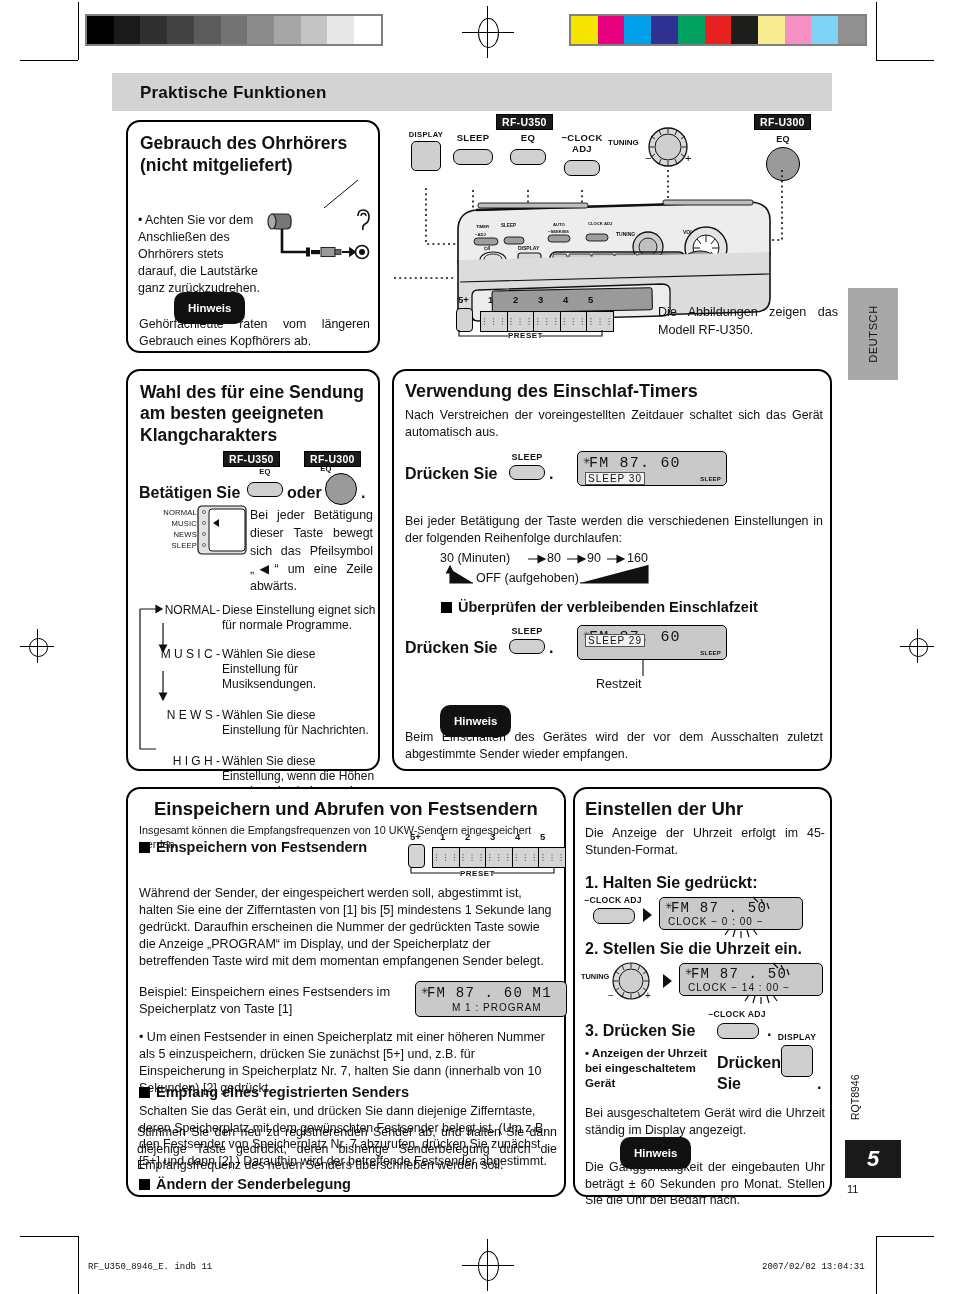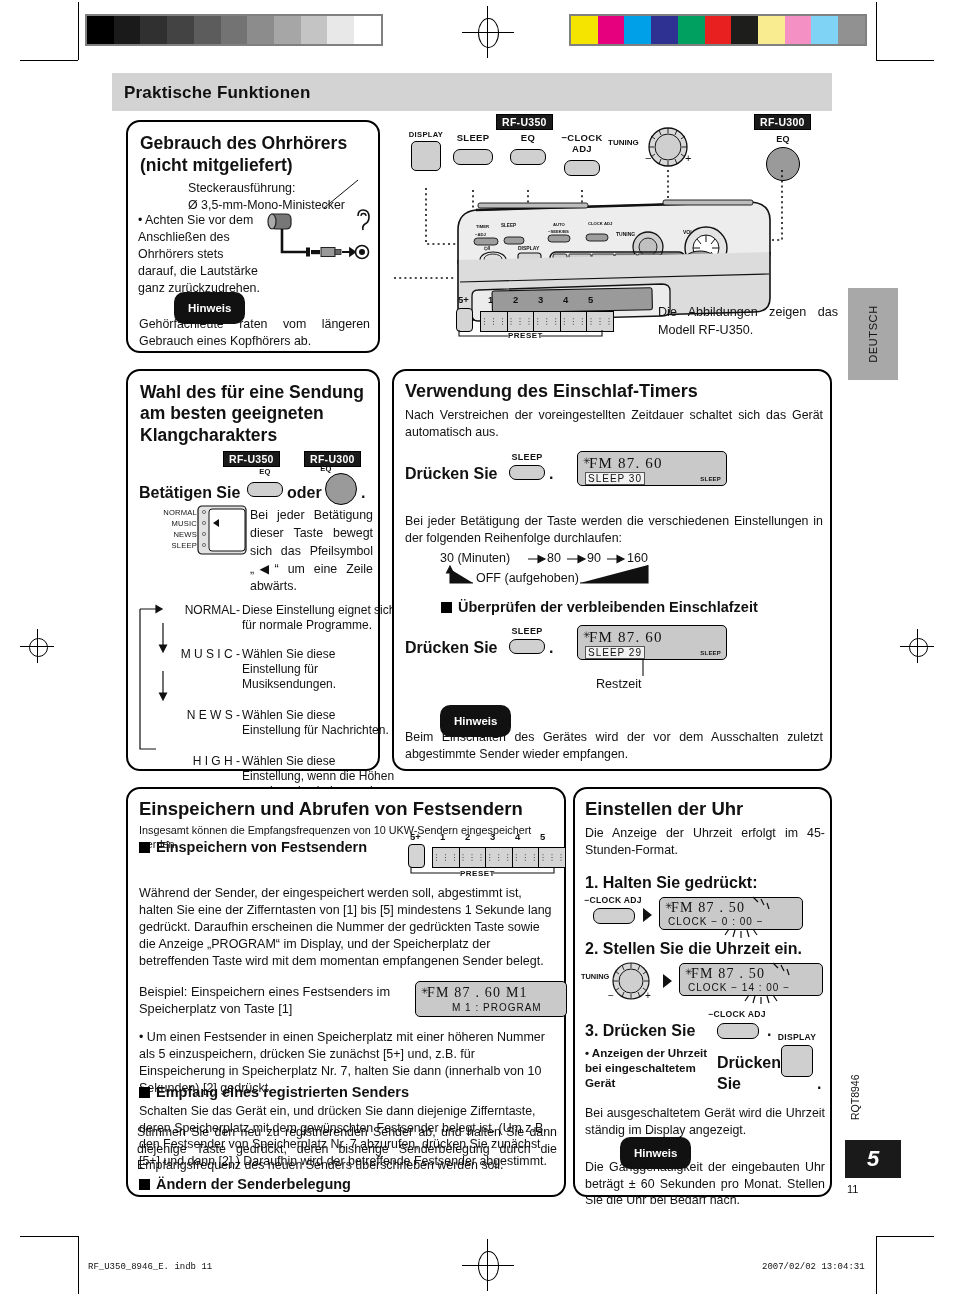--- a/index.html
+++ b/index.html
@@ -47,21 +47,21 @@
             border:1.3px solid #000;background:#d0d0d0;vertical-align:middle;}
   .btn-sq{display:inline-block;width:26px;height:26px;border-radius:5px;
           border:1.3px solid #000;background:#cfcfcf;vertical-align:middle;}
   .knob-round{display:inline-block;width:30px;height:30px;border-radius:50%;
               border:1.4px solid #000;background:#9a9a9a;vertical-align:middle;}
   .lbl-above{font-size:7.6px;font-weight:bold;letter-spacing:.3px;text-align:center;}
 
   
   .lcd{position:relative;border:1.6px solid #000;border-radius:5px;background:#c9c9c9;
        box-sizing:border-box;}
-  .lcd .freq{position:absolute;font-family:Liberation Serif, serif;
+  .lcd .freq{position:absolute;font-family:Liberation Mono, monospace;
              font-size:15px;letter-spacing:1.2px;color:#111;}
   .lcd .star{position:absolute;font-size:9px;}
   .lcd .sub{position:absolute;background:#f2f2f2;border:1px solid #555;
             font-size:10px;letter-spacing:1px;padding:0 2px;color:#111;white-space:nowrap;}
   .lcd .subplain{position:absolute;font-size:10px;letter-spacing:1px;color:#111;white-space:nowrap;}
   .lcd .corner{position:absolute;font-size:6px;font-weight:bold;letter-spacing:.2px;}
 
   
   .preset-row{position:absolute;display:flex;align-items:flex-end;}
   .pkey{width:26px;height:19px;border:1.4px solid #000;background:#d4d4d4;
@@ -131,35 +131,31 @@
     <i style="background: rgb(0, 160, 96); width: 9.09091%;"></i>
     <i style="background: rgb(232, 32, 31); width: 9.09091%;"></i>
     <i style="background: rgb(29, 29, 27); width: 9.09091%;"></i>
     <i style="background: rgb(249, 236, 144); width: 9.09091%;"></i>
     <i style="background: rgb(244, 144, 196); width: 9.09091%;"></i>
     <i style="background: rgb(127, 212, 245); width: 9.09091%;"></i>
     <i style="background: rgb(145, 145, 145); width: 9.09091%;"></i>
   </div>
 
 <div class="headband" style="left:112px;top:73px;width:720px;height:38px;"></div>
-<div class="headtitle" style="left:124px;top:83px;">Praktische Funktionen</div>
+<div class="headtitle" style="left:140px;top:83px;">Praktische Funktionen</div>
 
 <div class="sidetab" style="left:848px;top:288px;width:50px;height:92px;">
   <span>DEUTSCH</span>
 </div>
 
 <div class="box" style="left:126px;top:120px;width:254px;height:233px;">
 
   <div class="h1 abs" style="left:12px;top:11px;width:235px;">Gebrauch des Ohrhörers</div>
   <div class="h1 abs" style="left:12px;top:33px;width:235px;">(nicht mitgeliefert)</div>
 
-  <div class="abs" style="left:60px;top:58px;width:190px;font-size:12.4px;line-height:1.33;">
-    <div>Steckerausführung:</div>
-    <div>Ø 3,5-mm-Mono-Ministecker</div>
-  </div>
 
   <div class="abs" style="left:10px;top:90px;width:128px;font-size:12.4px;line-height:1.38;white-space:pre-line;">• Achten Sie vor dem
 Anschließen des
 Ohrhörers stets
 darauf, die Lautstärke
 ganz zurückzudrehen.</div>
 
   <div class="abs" style="left:138px;top:86px;width:110px;height:58px;">
     <svg width="110" height="58" viewBox="0 0 110 58">
 
@@ -414,21 +410,21 @@
 
   <div class="abs" style="left:122px;top:136px;width:123px;font-size:12.4px;line-height:1.44;text-align:justify;">Bei jeder Betätigung dieser Taste bewegt sich das Pfeilsymbol „◀“ um eine Zeile abwärts.</div>
 
   <svg class="abs" style="left:8px;top:230px;" width="36" height="160" viewBox="0 0 36 160">
     <path d="M4,8 L4,148 L20,148" fill="none" stroke="#111" stroke-width="1.2"></path>
     <path d="M4,8 L24,8 M20,4.5 L26,8 L20,11.5 Z" fill="#111" stroke="#111" stroke-width="1.2"></path>
     <path d="M27,22 L27,48 M23.5,44 L27,51 L30.5,44 Z" fill="#111" stroke="#111" stroke-width="1.2"></path>
     <path d="M27,70 L27,96 M23.5,92 L27,99 L30.5,92 Z" fill="#111" stroke="#111" stroke-width="1.2"></path>
   </svg>
 
-  <div class="abs" style="left:30px;top:232px;width:218px;margin-left:20px;">
+  <div class="abs" style="left:30px;top:232px;width:218px;">
     <div style="display:flex;gap:2px;margin-bottom:13px;">
       <span style="width:62px;text-align:right;font-size:12px;flex:none;">NORMAL-</span>
       <span style="font-size:12px;line-height:1.28;">Diese Einstellung eignet sich für normale Programme.</span>
     </div>
     <div style="display:flex;gap:2px;margin-bottom:15px;">
       <span style="width:62px;text-align:right;font-size:12px;flex:none;">M U S I C -</span>
       <span style="font-size:12px;line-height:1.28;">Wählen Sie diese Einstellung für Musiksendungen.</span>
     </div>
     <div style="display:flex;gap:2px;margin-bottom:15px;">
       <span style="width:62px;text-align:right;font-size:12px;flex:none;">N E W S -</span>
@@ -483,39 +479,39 @@
 
   <div class="abs" style="left:11px;top:258px;width:420px;height:36px;">
     <span class="h2" style="position:absolute;left:0;top:9px;">Drücken Sie</span>
     <span class="abs lbl-above" style="left:102px;top:-3px;width:40px;font-size:9px;">SLEEP</span>
     <span class="btn-pill" style="position:absolute;left:104px;top:10px;"></span>
     <span class="h2" style="position:absolute;left:144px;top:9px;">.</span>
 
     <div class="lcd" style="position:absolute;left:172px;top:-4px;width:150px;height:35px;">
       <span class="star" style="left:5px;top:4px;">✳</span>
       <span class="freq" style="left:11px;top:3px;">FM  87. 60</span>
-      <span class="sub" style="left:7px;top:20px;">SLEEP    29</span>
+      <span class="sub" style="left:7px;top:8px;">SLEEP    29</span>
       <span class="corner" style="right:5px;bottom:3px;">SLEEP</span>
     </div>
   </div>
 
   <svg class="abs" style="left:244px;top:289px;" width="20" height="18" viewBox="0 0 20 18">
     <path d="M5,0 L5,16" fill="none" stroke="#111" stroke-width="1.1"></path>
   </svg>
   <div class="abs" style="left:202px;top:306px;font-size:12.6px;">Restzeit</div>
 
   <div class="abs" style="left:11px;top:334px;">
     <span class="pill">Hinweis</span>
   </div>
   <div class="p abs" style="left:11px;top:358px;width:418px;">Beim Einschalten des Gerätes wird der vor dem Ausschalten zuletzt abgestimmte Sender wieder empfangen.</div>
 </div>
 
 <div class="box" style="left:126px;top:787px;width:440px;height:410px;">
 
-  <div class="h1 abs" style="left:11px;top:9px;width:420px;font-size:18.5px;">Einspeichern und Abrufen von Festsendern</div>
+  <div class="h1 abs" style="left:26px;top:9px;width:420px;font-size:18.5px;">Einspeichern und Abrufen von Festsendern</div>
   <div class="abs" style="left:11px;top:34px;width:420px;font-size:10.8px;line-height:1.3;">Insgesamt können die Empfangsfrequenzen von 10 UKW-Sendern eingespeichert werden.</div>
 
   <div class="sqh abs" style="left:11px;top:50px;width:280px;">
     <span class="sq"></span>
     <span>Einspeichern von Festsendern</span>
   </div>
 
   <div class="abs" style="left:280px;top:42px;width:150px;height:52px;">
     <span class="pnum" style="left:2px;top:0;">5+</span>
     <span class="pnum" style="left:32px;top:0;">1</span>

